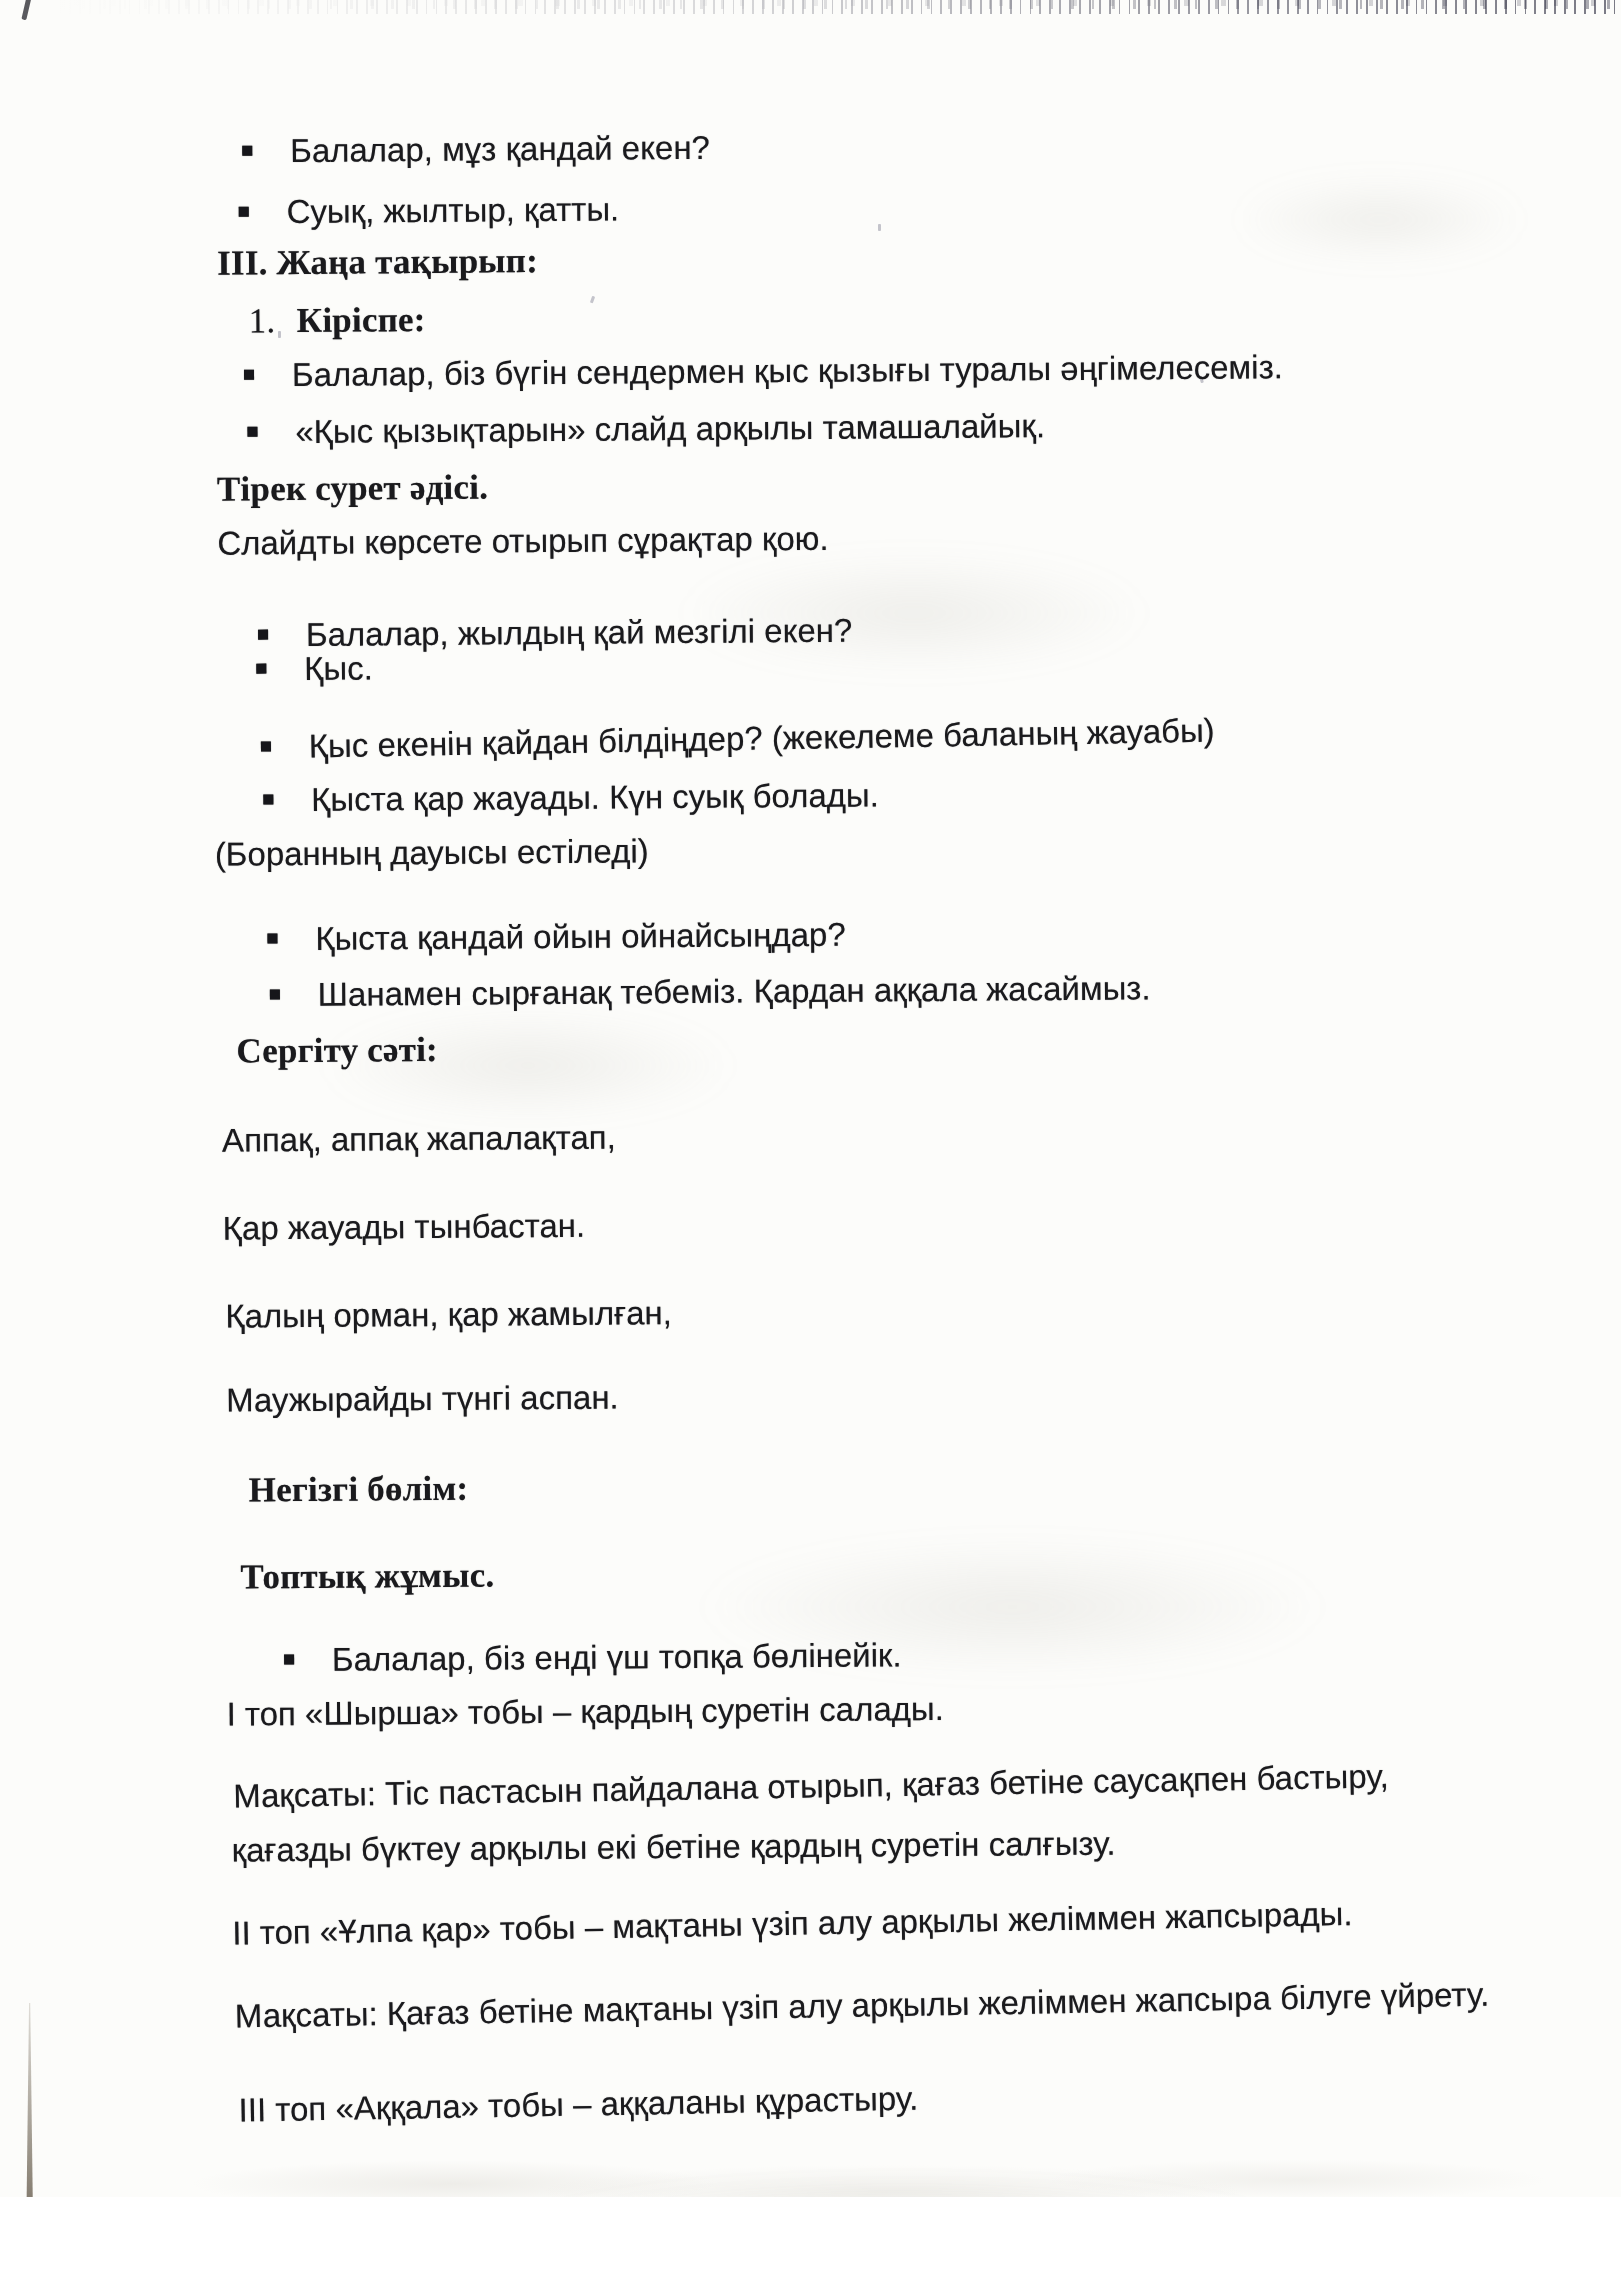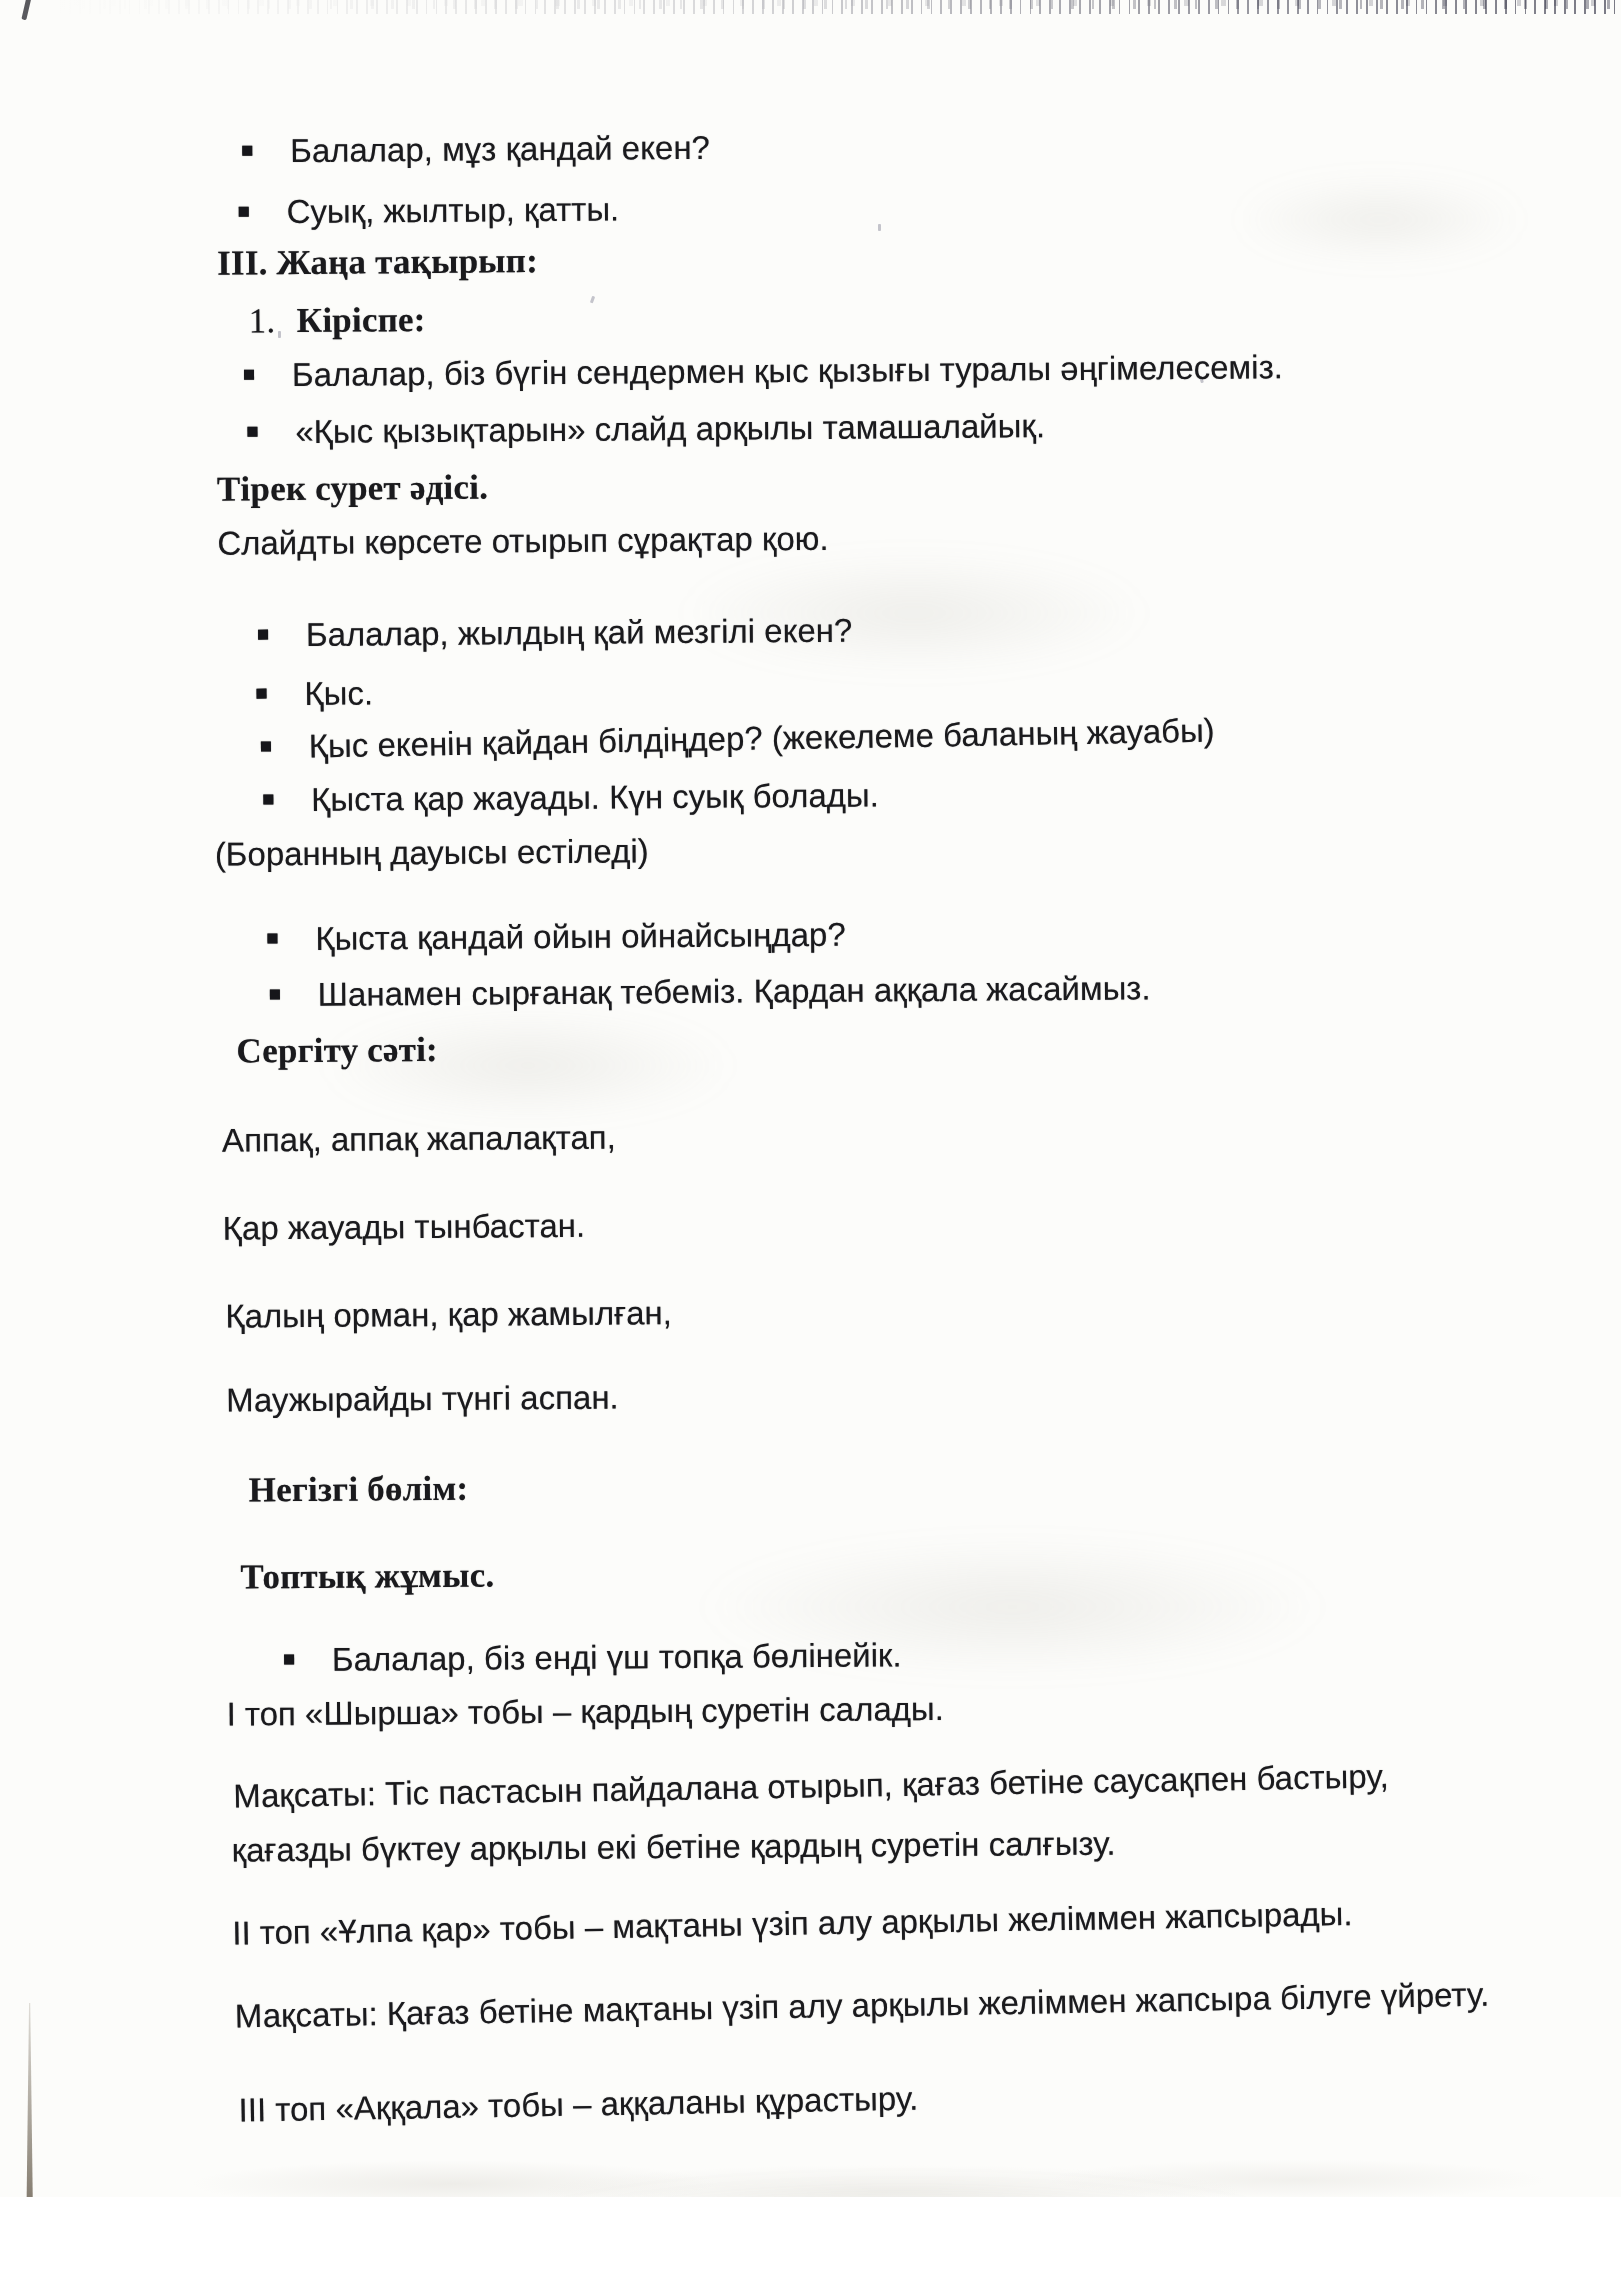--- a/index.html
+++ b/index.html
@@ -111,21 +111,21 @@
     </div>
 
     <div class="l head" style="left:220px;top:464px;">Тірек сурет әдісі.</div>
 
     <div class="l" style="left:220px;top:518px;">Слайдты көрсете отырып сұрақтар қою.</div>
 
     <div class="l" style="left:260px;top:610px;">
       <span class="mark"></span><span>Балалар, жылдың қай мезгілі екен?</span>
     </div>
 
-    <div class="l" style="left:258px;top:669px;">
+    <div class="l" style="left:258px;top:644px;">
       <span class="mark"></span><span>Қыс.</span>
     </div>
 
     <div class="l t2" style="left:262px;top:722px;">
       <span class="mark"></span><span>Қыс екенін қайдан білдіңдер? (жекелеме баланың жауабы)</span>
     </div>
 
     <div class="l" style="left:264px;top:775px;">
       <span class="mark"></span><span>Қыста қар жауады. Күн суық болады.</span>
     </div>

